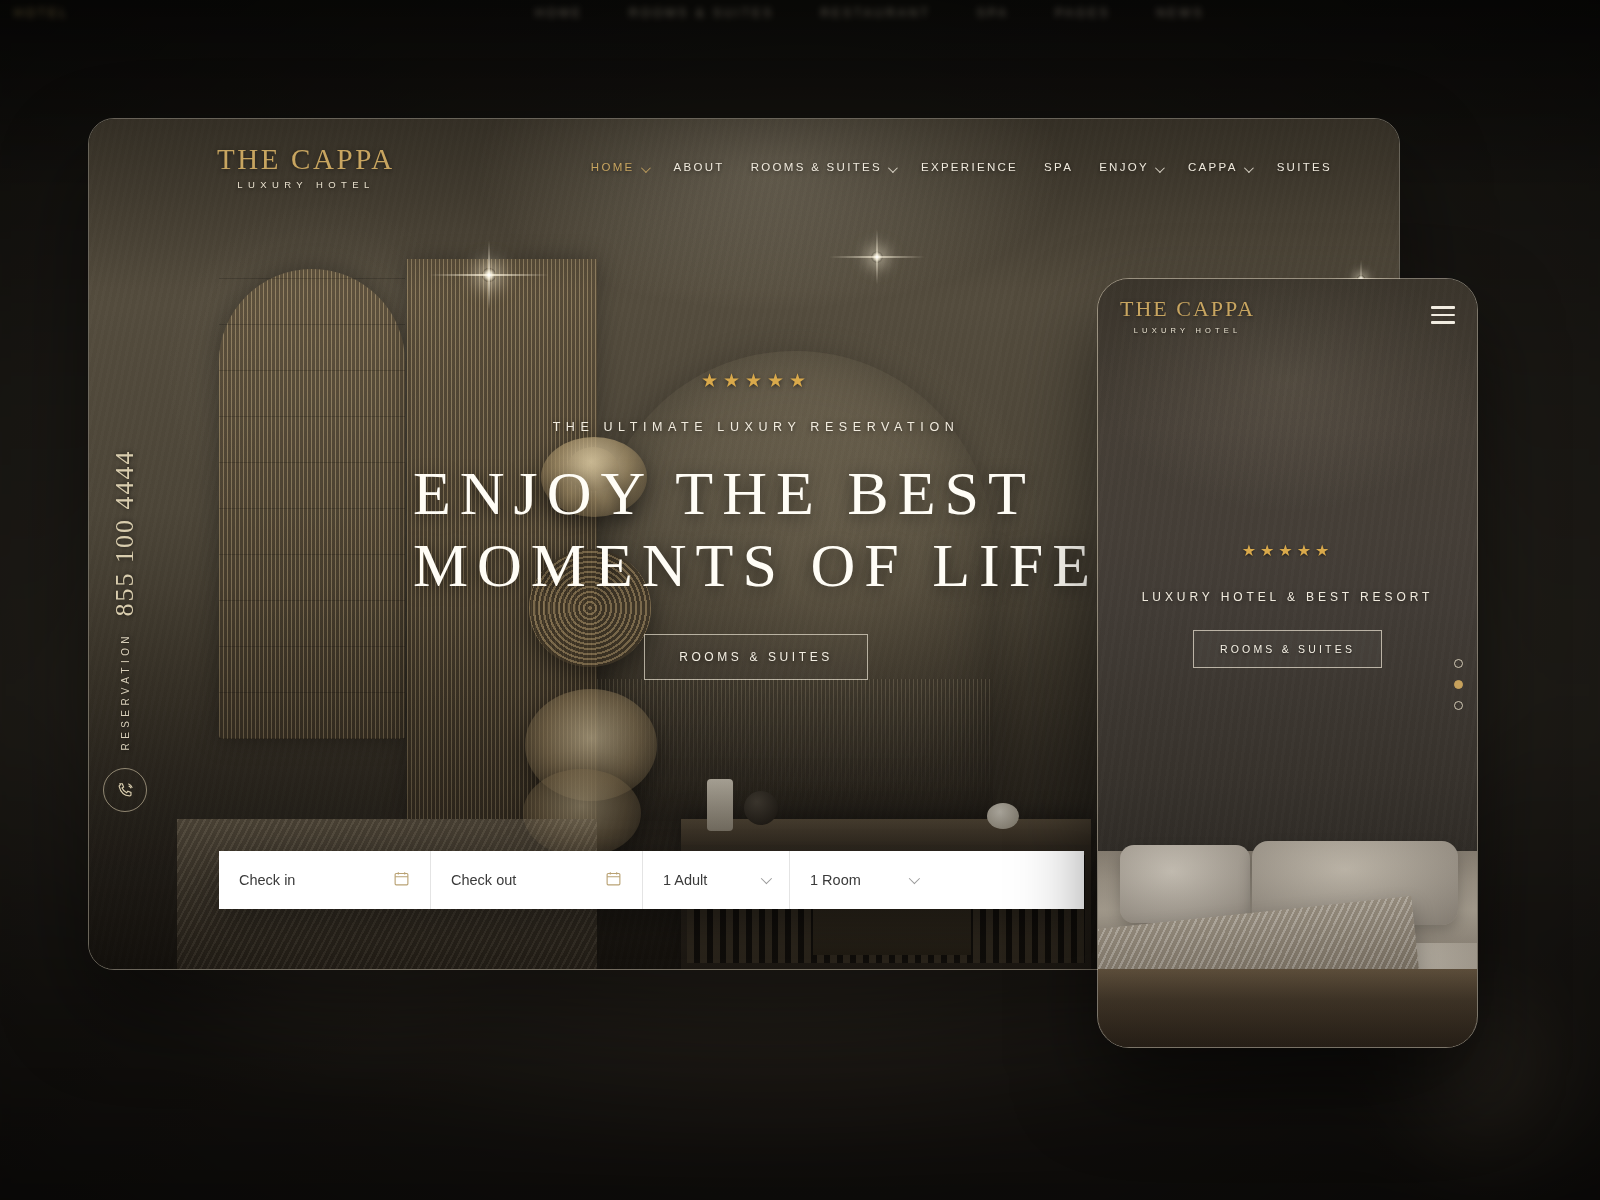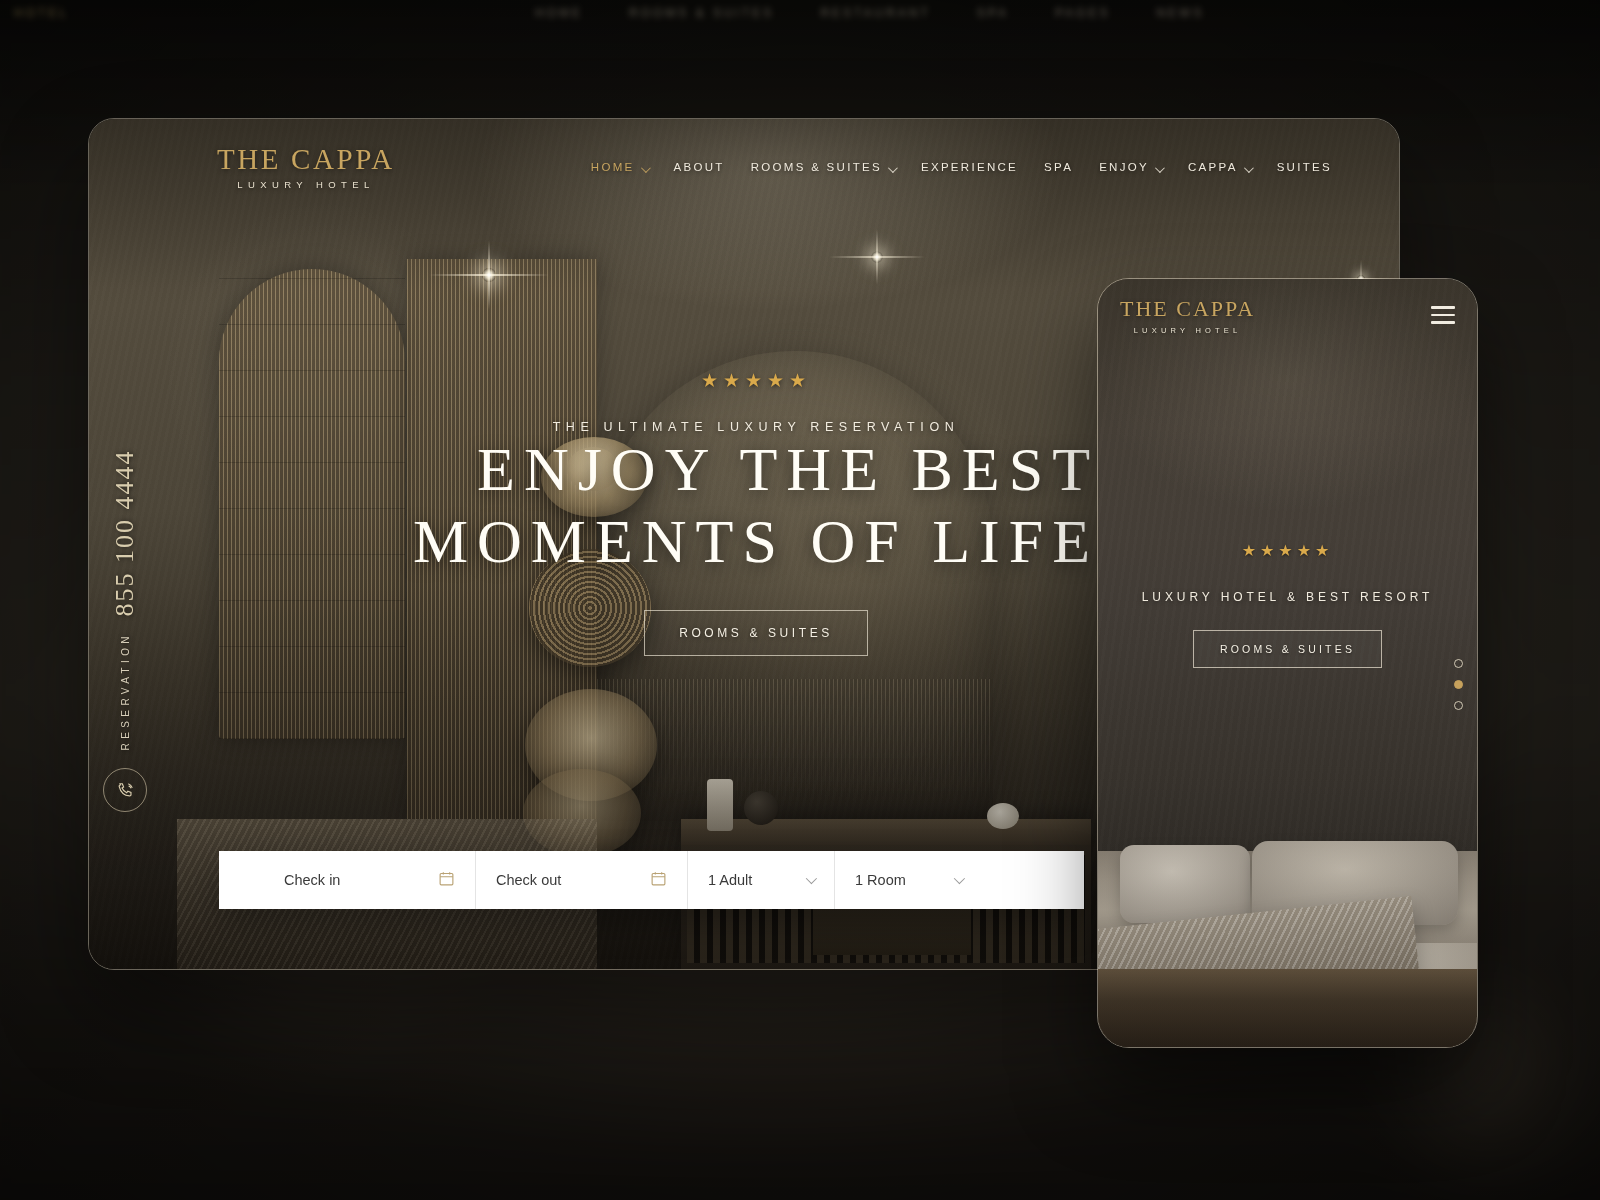--- a/index.html
+++ b/index.html
@@ -263,27 +263,28 @@
   }
   .stars { color: #d9a94b; font-size: 19px; letter-spacing: 5px;
            text-shadow: 0 1px 4px rgba(0,0,0,0.5); }
   .eyebrow {
     margin-top: 28px;
     font-size: 12.5px; letter-spacing: 5.6px;
     color: #f2ecdf;
     text-shadow: 0 1px 5px rgba(0,0,0,0.55);
   }
   .headline {
+    margin-top: 24px;
     font-family: "Liberation Serif", serif;
     font-weight: 400;
     font-size: 62px;
     line-height: 1.16;
     letter-spacing: 9px;
     color: #fffdf6;
-    text-align: right;
+    text-align: left;
     text-shadow: 0 3px 16px rgba(0,0,0,0.55);
     white-space: pre-line;
   }
   .cta {
     margin-top: 32px;
     padding: 15px 34px;
     border: 1px solid rgba(238,230,212,0.68);
     color: #f4efe3;
     font-size: 12px; letter-spacing: 3.6px;
     background: rgba(255,255,255,0.02);
@@ -292,21 +293,20 @@
   }
 
   
   .booking {
     position: absolute; left: 130px; bottom: 60px;
     width: 865px; height: 58px;
     background: #fff;
     display: flex;
     z-index: 8;
     box-shadow: 0 14px 34px rgba(0,0,0,0.32);
-    padding-left: 45px;
   }
   .bfield {
     flex: 0 0 auto;
     display: flex; align-items: center; justify-content: space-between;
     padding: 0 20px;
     border-right: 1px solid #e4e4e4;
     color: #3b3b3b;
     font-size: 14.5px;
     cursor: pointer;
   }

